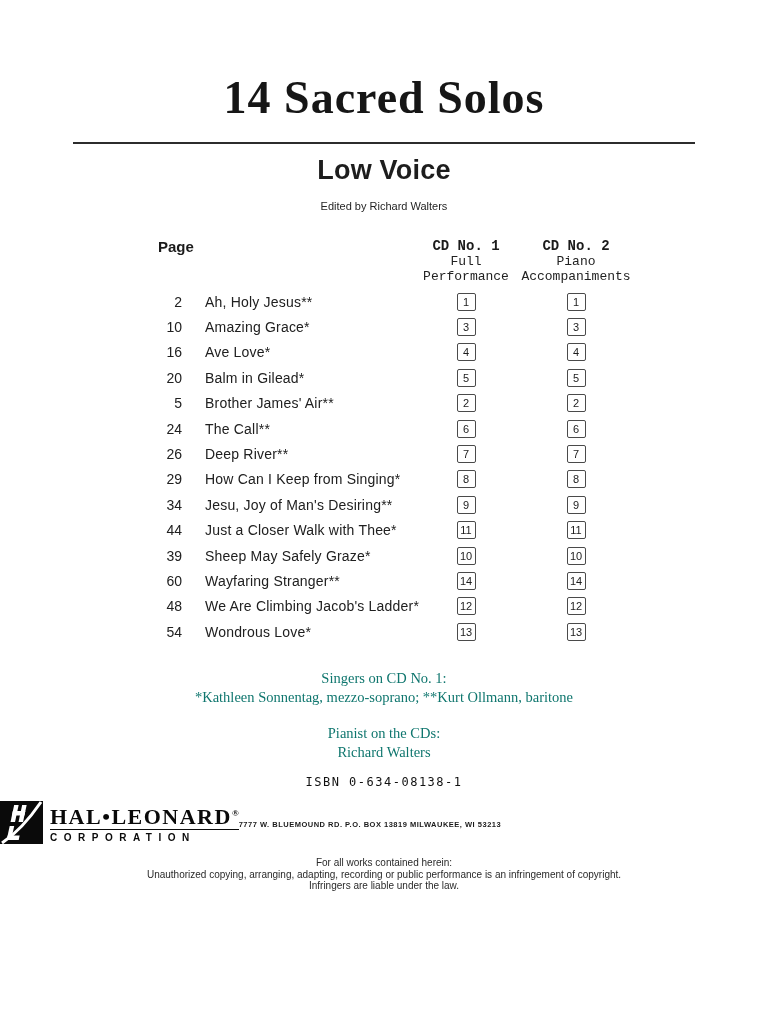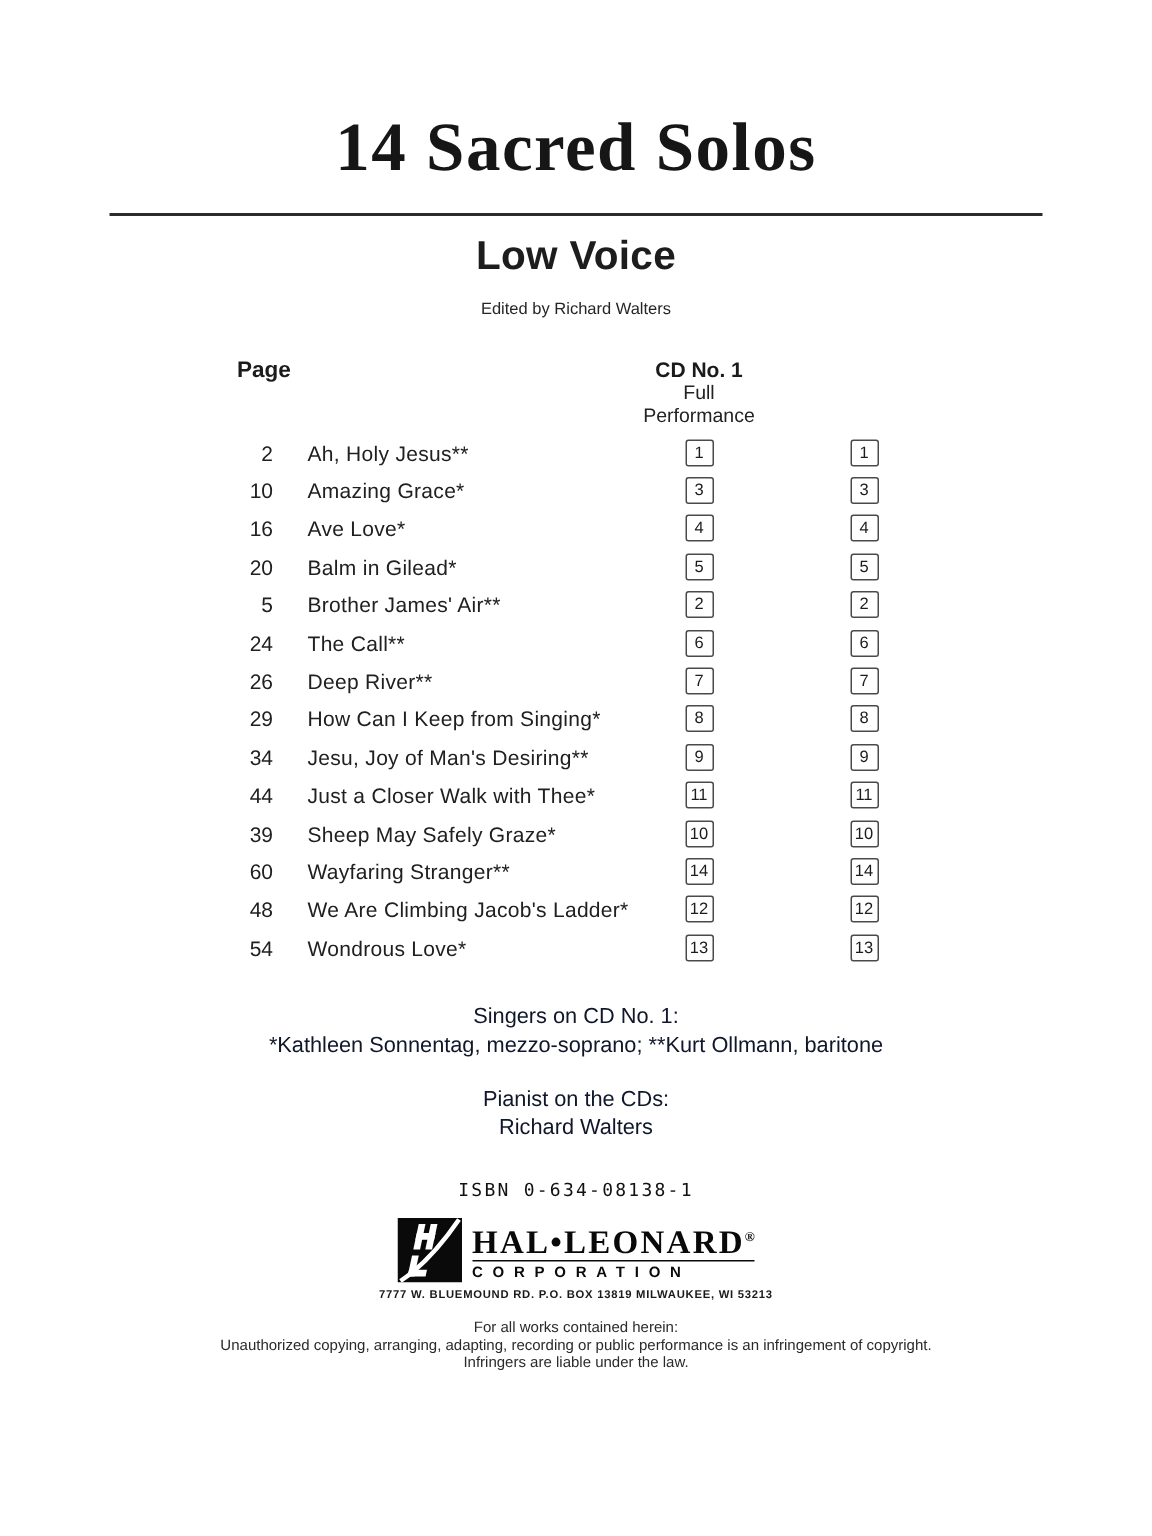--- a/index.html
+++ b/index.html
@@ -48,21 +48,21 @@
   .toc-header, .toc-row {
     display:grid;
     grid-template-columns:60px 239px 90px 130px;
   }
   .toc-page-h {
     grid-column:1 / 3;
     font-weight:bold;
     font-size:15px;
     padding-left:36px;
   }
-  .toc-cd-h { text-align:center; }
+  .toc-cd-h { text-align:center;font-family:Liberation Mono, monospace; }
   .toc-cd-title { font-weight:bold; font-size:14px; line-height:16px; }
   .toc-cd-sub {
     font-weight:normal;
     font-size:13px;
     line-height:14.5px;
     white-space:pre-line;
     margin-top:1px;
     color:#222;
   }
   .toc-rows { margin-top:5px; }
@@ -75,33 +75,33 @@
     padding:0 2px;
     border:1.3px solid #4a4a4a;
     border-radius:2px;
     display:flex; align-items:center; justify-content:center;
     font-size:11px;
     color:#1c1c1c;
     background:#fff;
   }
 
   
-  .credits { text-align:center; margin-top:25px; font-size:14.5px; line-height:19px; color:#0f172a; }
+  .credits { text-align:center; margin-top:25px; font-size:14.5px; line-height:19px; color:#0f766e;font-family:Liberation Serif, serif; }
   .credits + .credits { margin-top:17px; }
 
   
   .isbn {
     text-align:center;
-    margin-top:24px;
+    margin-top:13px;
     font-family:"DejaVu Sans Mono", monospace;
     font-size:12px;
     letter-spacing:1.5px;
     color:#111;
   }
-  .logo-wrap { margin-top:12px; display:flex; flex-direction:column; align-items:center; }
+  .logo-wrap { margin-top:12px; display:flex; flex-direction:row; align-items:center; }
   .logo-row { display:flex; align-items:flex-end; }
   .logo-mark { display:block; margin-right:7px; }
   .logo-text { display:flex; flex-direction:column; padding-bottom:1px; }
   .logo-name {
     font-family:"Liberation Serif", serif;
     font-weight:bold;
     font-size:22px;
     line-height:22px;
     letter-spacing:1.5px;
     color:#090909;
@@ -141,20 +141,25 @@
   <div class="subtitle">Low Voice</div>
   <div class="edited">Edited by Richard Walters</div>
 
   <div class="toc">
     <div class="toc-header">
       <div class="toc-page-h">Page</div>
       <div class="toc-cd-h">
         <div class="toc-cd-title">CD No. 1</div>
         <div class="toc-cd-sub">Full
 Performance</div>
+      </div>
+      <div class="toc-cd-h">
+        <div class="toc-cd-title">CD No. 2</div>
+        <div class="toc-cd-sub">Piano
+Accompaniments</div>
       </div>
     </div>
     <div class="toc-rows">
     <div class="toc-row">
       <div class="toc-pnum">2</div>
       <div class="toc-title">Ah, Holy Jesus**</div>
       <div class="toc-cd-cell">
         <span class="cd-box">1</span>
       </div>
       <div class="toc-cd-cell">

